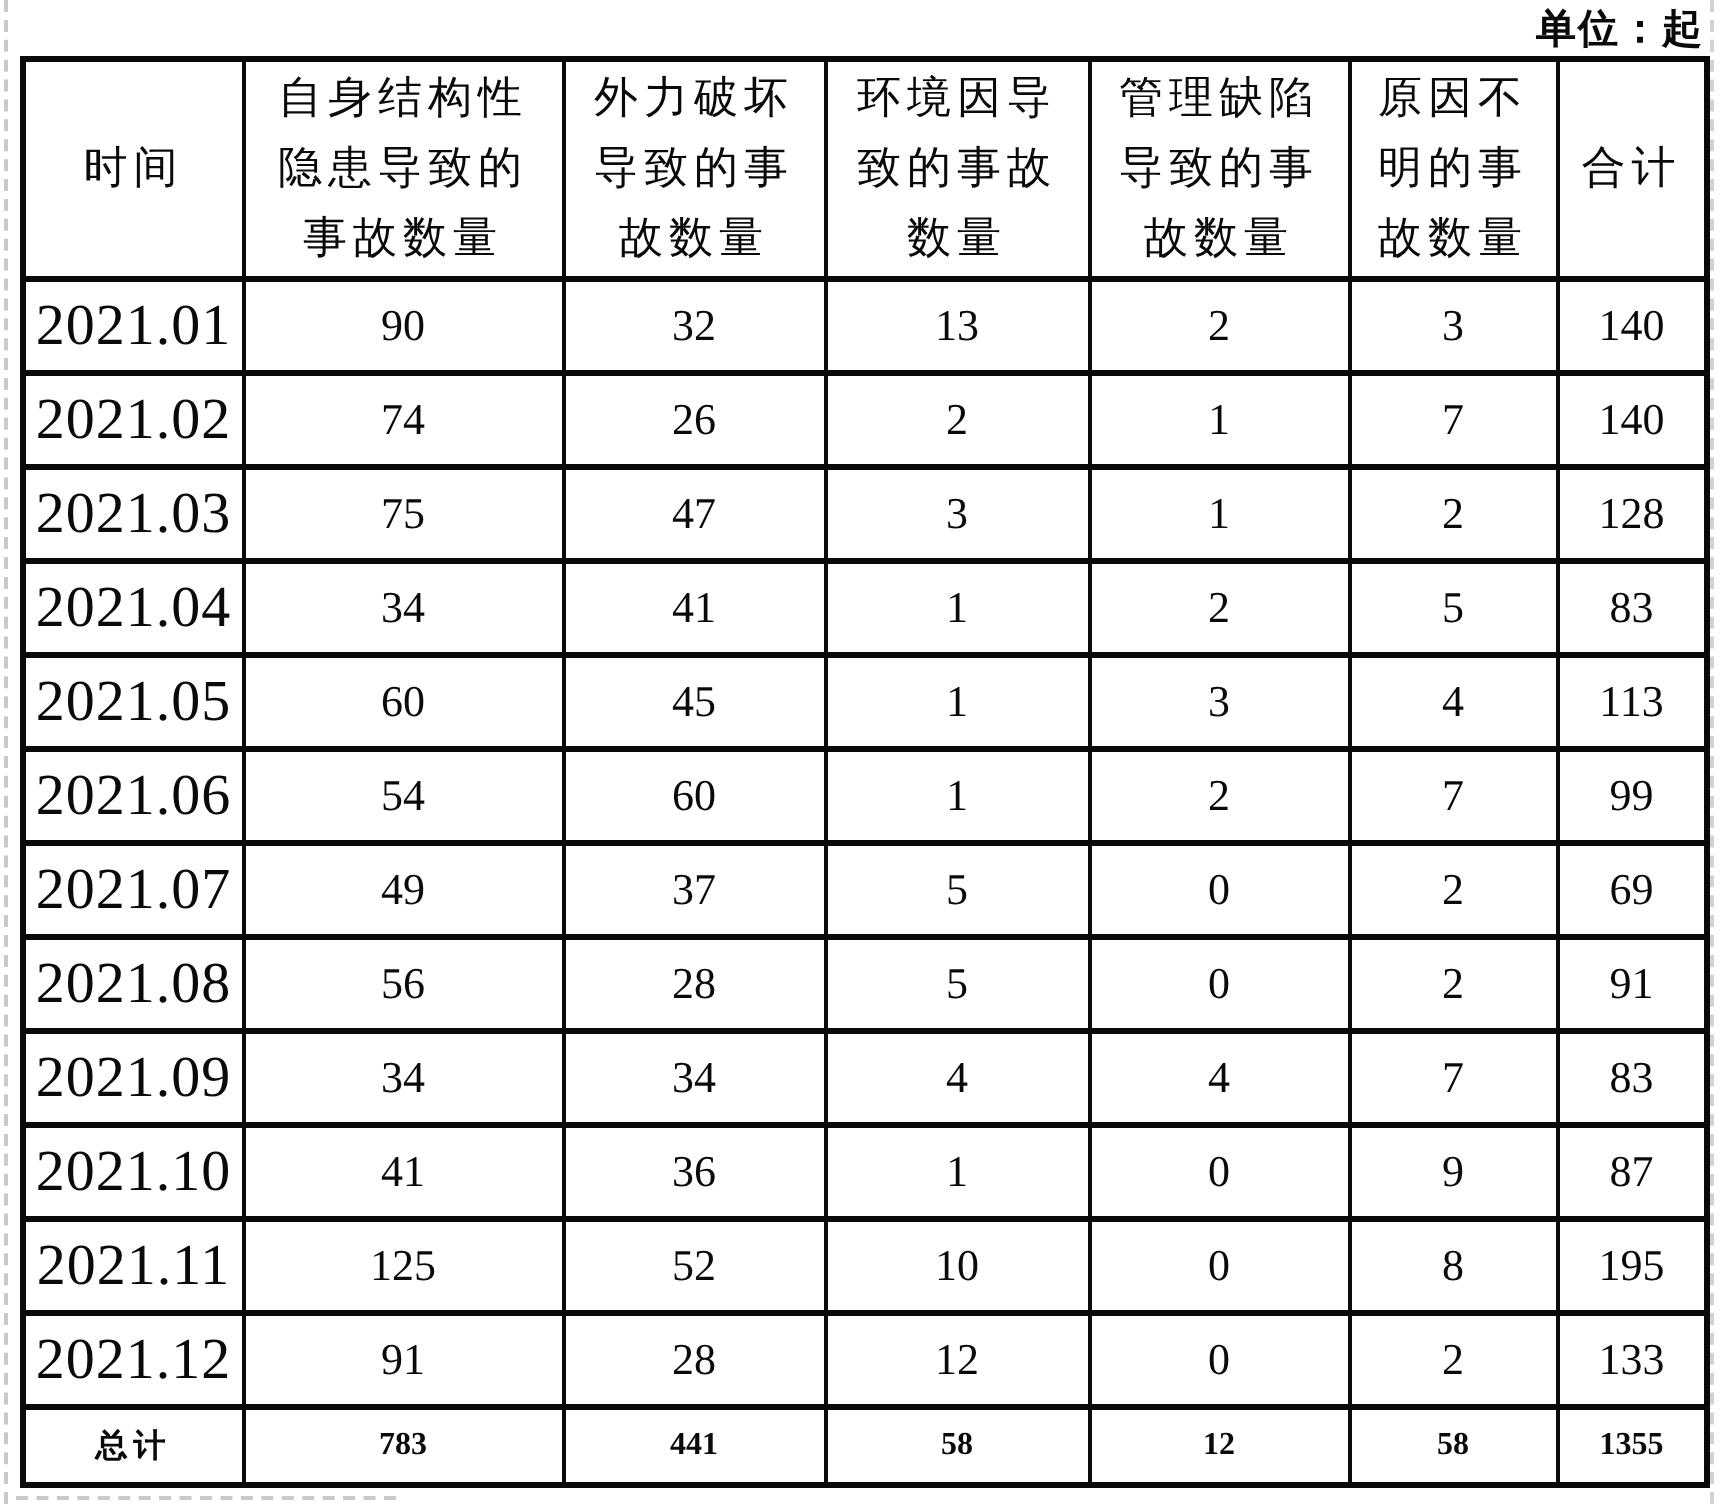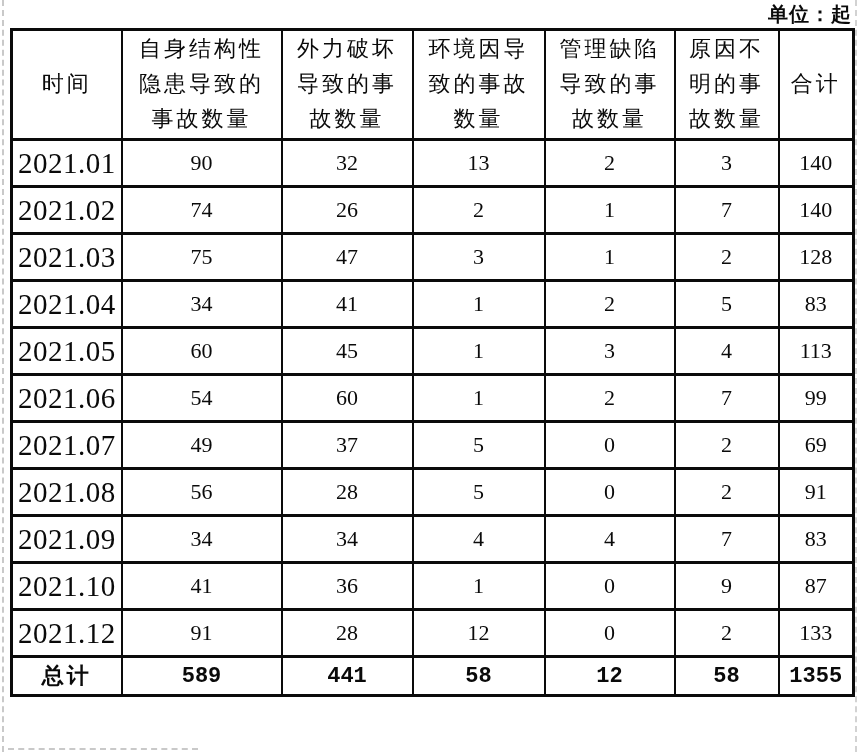--- a/index.html
+++ b/index.html
@@ -51,21 +51,21 @@
 
   th {
     font-weight: normal;
     font-size: 22px;
     letter-spacing: 3px;
     white-space: pre-line;
     line-height: 1.58;
   }
   td { font-size: 22px; }
   td.time-cell { font-size: 29px; letter-spacing: 0.5px; }
-  .total-row td { font-weight: bold; font-size: 22px; font-family: Liberation Mono, monospace; }
+  .total-row td { font-weight: bold; font-size: 16px; }
   .total-row td.time-cell { letter-spacing: 3px; }
 </style>
 </head>
 <body>
 
 <div class="page-edge left"></div>
 <div class="page-edge right"></div>
 <div class="page-edge bottom"></div>
 
 <div class="unit-label">单位：起</div>
@@ -186,31 +186,40 @@
     <tr>
       <td class="time-cell">2021.10</td>
       <td>41</td>
       <td>36</td>
       <td>1</td>
       <td>0</td>
       <td>9</td>
       <td>87</td>
     </tr>
     <tr>
+      <td class="time-cell">2021.11</td>
+      <td>125</td>
+      <td>52</td>
+      <td>10</td>
+      <td>0</td>
+      <td>8</td>
+      <td>195</td>
+    </tr>
+    <tr>
       <td class="time-cell">2021.12</td>
       <td>91</td>
       <td>28</td>
       <td>12</td>
       <td>0</td>
       <td>2</td>
       <td>133</td>
     </tr>
     <tr class="total-row">
       <td class="time-cell">总计</td>
-      <td>589</td>
+      <td>783</td>
       <td>441</td>
       <td>58</td>
       <td>12</td>
       <td>58</td>
       <td>1355</td>
     </tr>
   </tbody>
 </table>
 
 </body></html>

